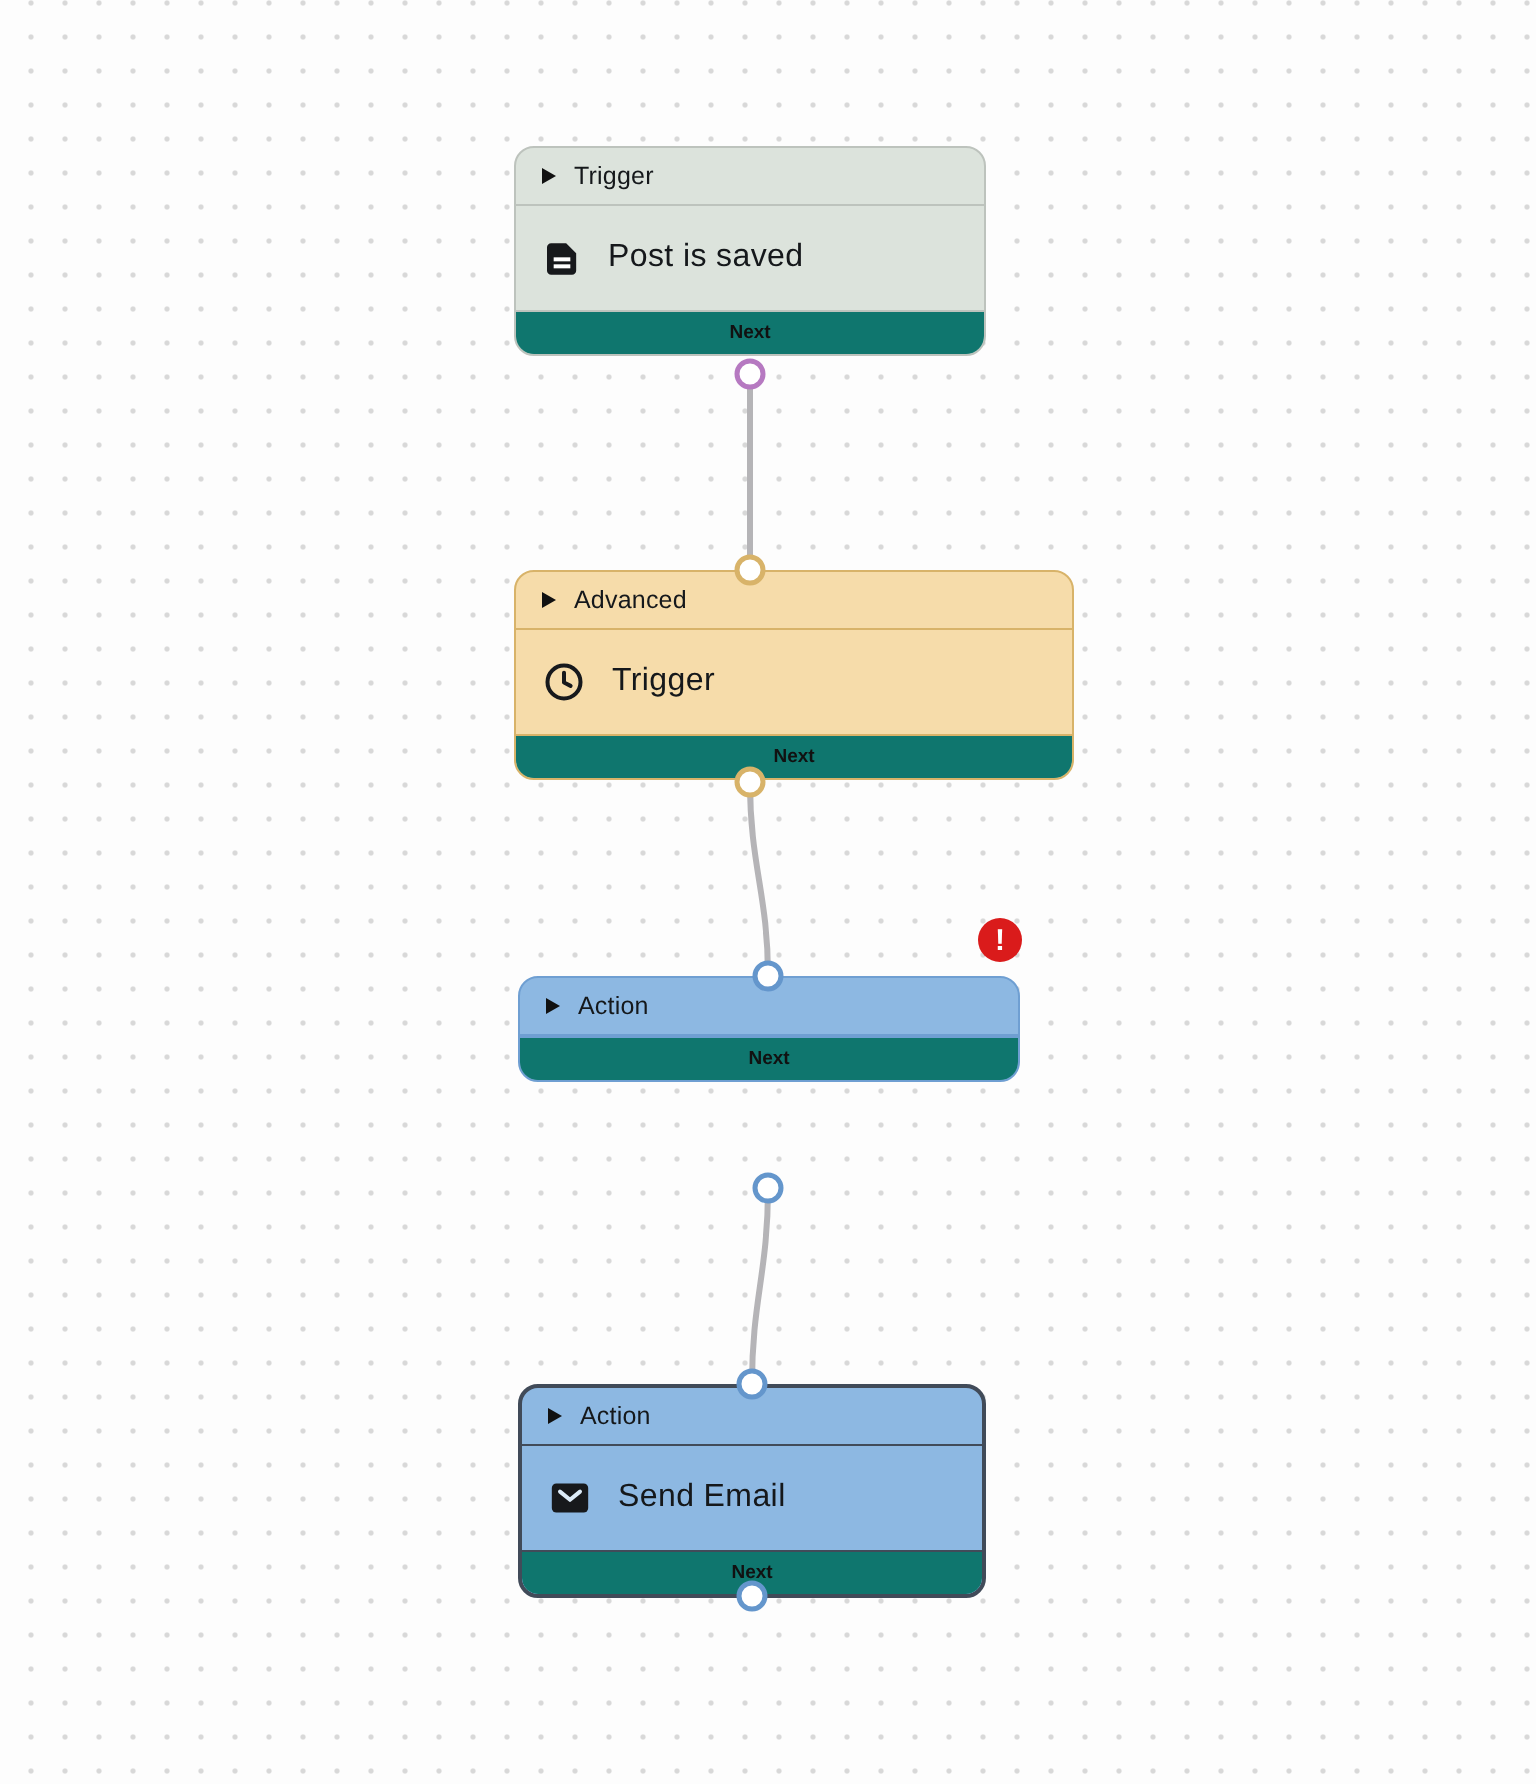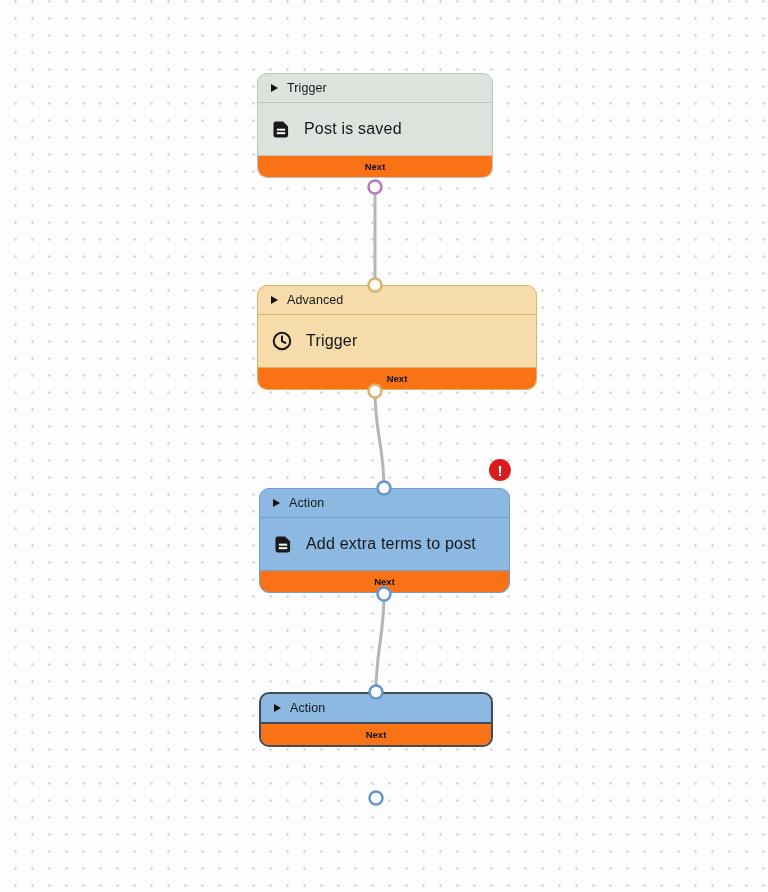--- a/index.html
+++ b/index.html
@@ -36,21 +36,21 @@
     border-bottom: 4.5px solid transparent;
   }
   .node-category { font-size: 12.5px; font-weight: 500; letter-spacing: 0.1px; }
   .node-body {
     height: 52px; display: flex; align-items: center; gap: 13px;
     padding: 0 13px; box-sizing: border-box;
   }
   .node-icon { flex: 0 0 auto; display: flex; align-items: center; }
   .node-title { font-size: 16px; font-weight: 500; letter-spacing: 0.2px; white-space: nowrap; }
   .node-footer {
-    height: 22px; background: #f97316;
+    height: 22px; background: #0f766e;
     border-top: 1px solid var(--border, #999);
     border-radius: 0 0 8px 8px;
     display: flex; align-items: center; justify-content: center;
     box-sizing: border-box;
   }
   .node-footer span { font-size: 9.5px; font-weight: 600; color: #111; }
   .n1 { left: 257px; top: 73px;  width: 236px; }
   .n2 { left: 257px; top: 285px; width: 280px; }
   .n3 { left: 259px; top: 488px; width: 251px; }
   .n4 { left: 259px; top: 692px; width: 234px; }
@@ -110,39 +110,38 @@
     <div class="node-footer">
       <span>Next</span>
     </div>
   </div>
 
   <div class="node n3" style="--fill: #8db8e2; --border: #6f9fd2;">
     <div class="node-header">
       <span class="play-icon"></span>
       <span class="node-category">Action</span>
     </div>
-    <div class="node-body">
-      <span class="node-icon">
-        <svg width="20" height="21" viewBox="0 0 24 24">
-          <path d="M5.5 2.5h9l6 6V19a2.5 2.5 0 0 1-2.5 2.5H5.5A2.5 2.5 0 0 1 3 19V5a2.5 2.5 0 0 1 2.5-2.5z" fill="#17191c"></path>
-          <rect x="7" y="11" width="10" height="2.4" fill="#fff"></rect>
-          <rect x="7" y="15.2" width="10" height="2.4" fill="#fff"></rect>
-        </svg>
-      </span>
-      <span class="node-title">Add extra terms to post</span>
-    </div>
     <div class="node-footer">
       <span>Next</span>
     </div>
   </div>
 
   <div class="node n4 selected" style="--fill: #8db8e2; --border: #414b59;">
     <div class="node-header">
       <span class="play-icon"></span>
       <span class="node-category">Action</span>
+    </div>
+    <div class="node-body">
+      <span class="node-icon">
+        <svg width="22" height="20" viewBox="0 0 24 22">
+          <rect x="2" y="3" width="20" height="16" rx="2.5" fill="#17191c"></rect>
+          <path d="M6.5 7.5 12 12l5.5-4.5" fill="none" stroke="#dcebf8" stroke-width="2.2" stroke-linecap="round" stroke-linejoin="round"></path>
+        </svg>
+      </span>
+      <span class="node-title">Send Email</span>
     </div>
     <div class="node-footer">
       <span>Next</span>
     </div>
   </div>
 
   <svg id="wires" width="768" height="892">
     <path d="M375 187 L375 285" style="stroke: rgb(181, 180, 183);"></path>
     <path d="M375 391 C375 433 384 447 384 488" style="stroke: rgb(181, 180, 183);"></path>
     <path d="M384 594 C384 636 376 650 376 692" style="stroke: rgb(181, 180, 183);"></path>

